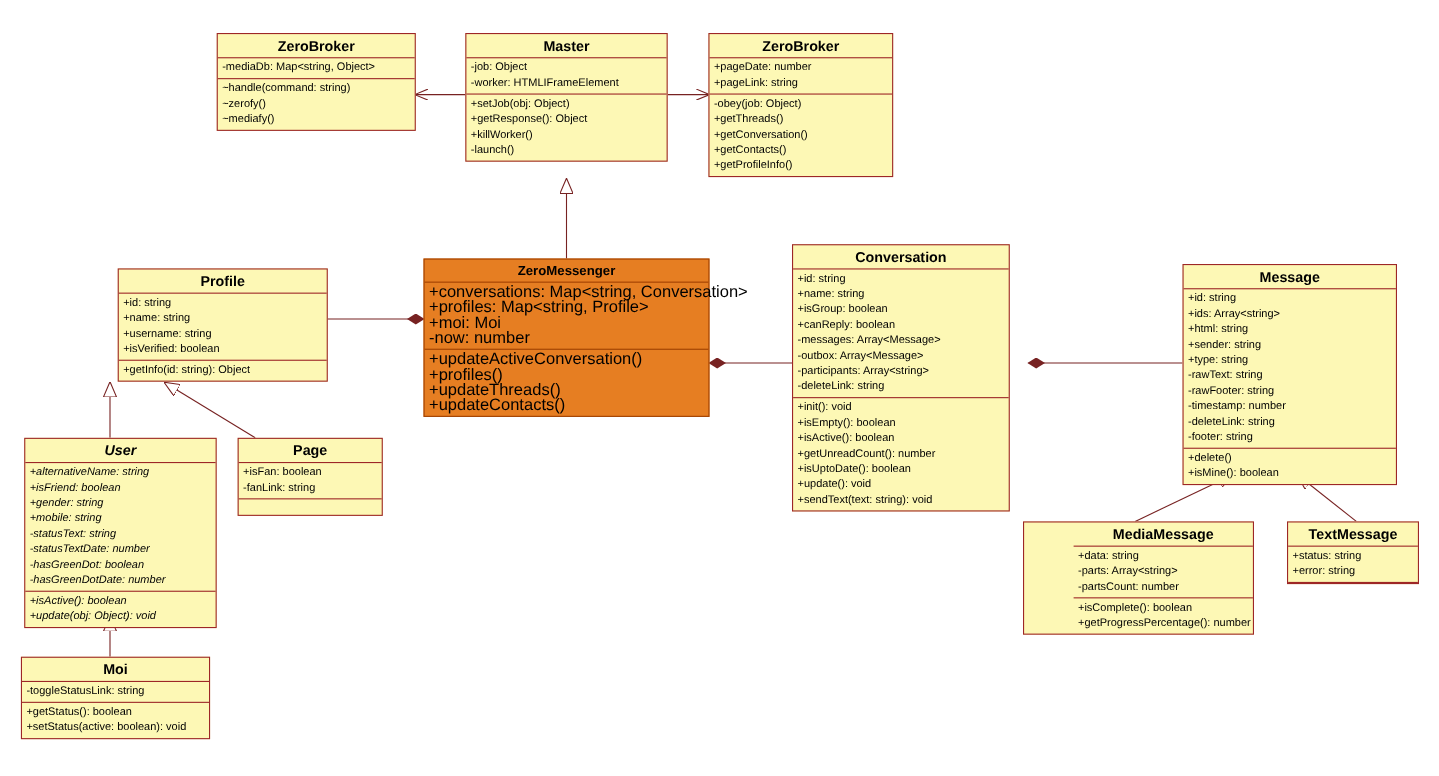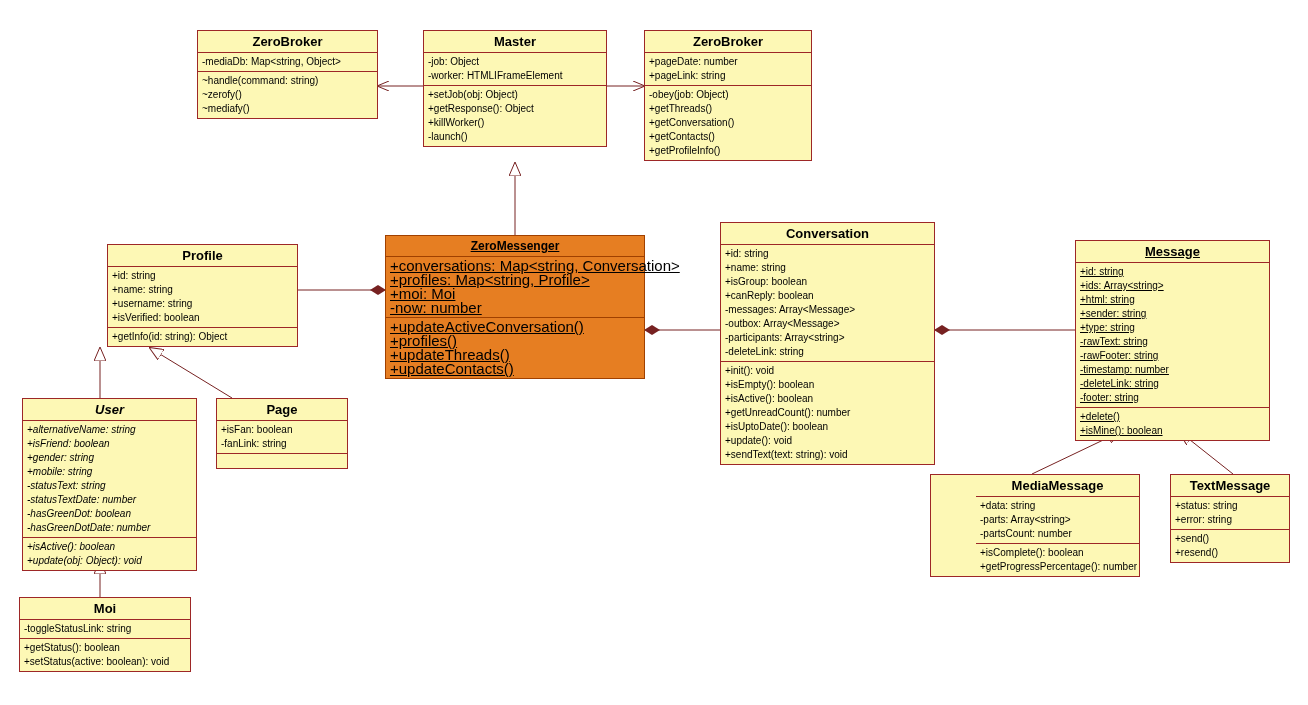--- a/index.html
+++ b/index.html
@@ -14,21 +14,20 @@
   }
   .class-box {
     position: absolute;
     border: 1px solid #9d2727;
     background: #fdf8b5;
     box-sizing: border-box;
   }
   .class-box.highlight {
     background: #e67e22;
     border: 1px solid #a04000;
-    text-decoration: underline;
   }
   .cb-title {
     text-align: center;
     font-weight: bold;
     padding: 3px 4px;
     border-bottom: 1px solid #9d2727;
     font-size: 13px;
   }
   .highlight .cb-title { border-bottom-color:#a04000; font-size:12px;}
   .cb-section {
@@ -149,21 +148,21 @@
     <div>-now: number</div>
   </div>
   <div class="cb-section last">
     <div>+updateActiveConversation()</div>
     <div>+profiles()</div>
     <div>+updateThreads()</div>
     <div>+updateContacts()</div>
   </div>
 </div>
 
-<div class="class-box" style="left:720px; top:222px; width:215px;">
+<div class="class-box" style="left:720px; top:222px; width:198px;">
   <div class="cb-title">Conversation</div>
   <div class="cb-section">
     <div>+id: string</div>
     <div>+name: string</div>
     <div>+isGroup: boolean</div>
     <div>+canReply: boolean</div>
     <div>-messages: Array&lt;Message&gt;</div>
     <div>-outbox: Array&lt;Message&gt;</div>
     <div>-participants: Array&lt;string&gt;</div>
     <div>-deleteLink: string</div>
@@ -172,21 +171,21 @@
     <div>+init(): void</div>
     <div>+isEmpty(): boolean</div>
     <div>+isActive(): boolean</div>
     <div>+getUnreadCount(): number</div>
     <div>+isUptoDate(): boolean</div>
     <div>+update(): void</div>
     <div>+sendText(text: string): void</div>
   </div>
 </div>
 
-<div class="class-box" style="left:1075px; top:240px; width:195px;text-decoration:underline;">
+<div class="class-box" style="left:1075px; top:240px; width:195px;">
   <div class="cb-title">Message</div>
   <div class="cb-section">
     <div>+id: string</div>
     <div>+ids: Array&lt;string&gt;</div>
     <div>+html: string</div>
     <div>+sender: string</div>
     <div>+type: string</div>
     <div>-rawText: string</div>
     <div>-rawFooter: string</div>
     <div>-timestamp: number</div>
@@ -249,17 +248,13 @@
     <div>+getProgressPercentage(): number</div>
   </div>
 </div>
 
 <div class="class-box" style="left:1170px; top:474px; width:120px;">
   <div class="cb-title">TextMessage</div>
   <div class="cb-section">
     <div>+status: string</div>
     <div>+error: string</div>
   </div>
-  <div class="cb-section last">
-    <div>+send()</div>
-    <div>+resend()</div>
-  </div>
 </div>
 
 </body></html>

